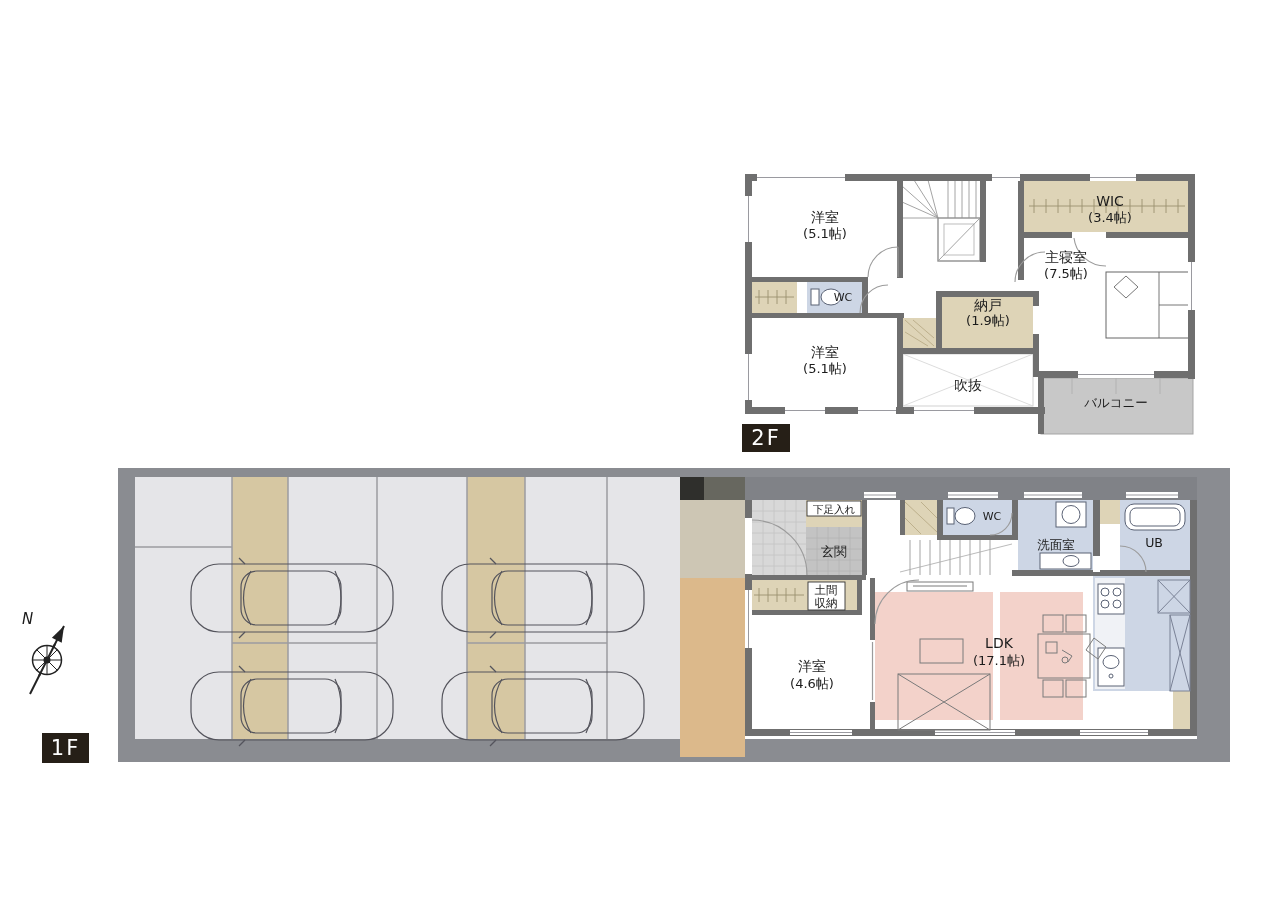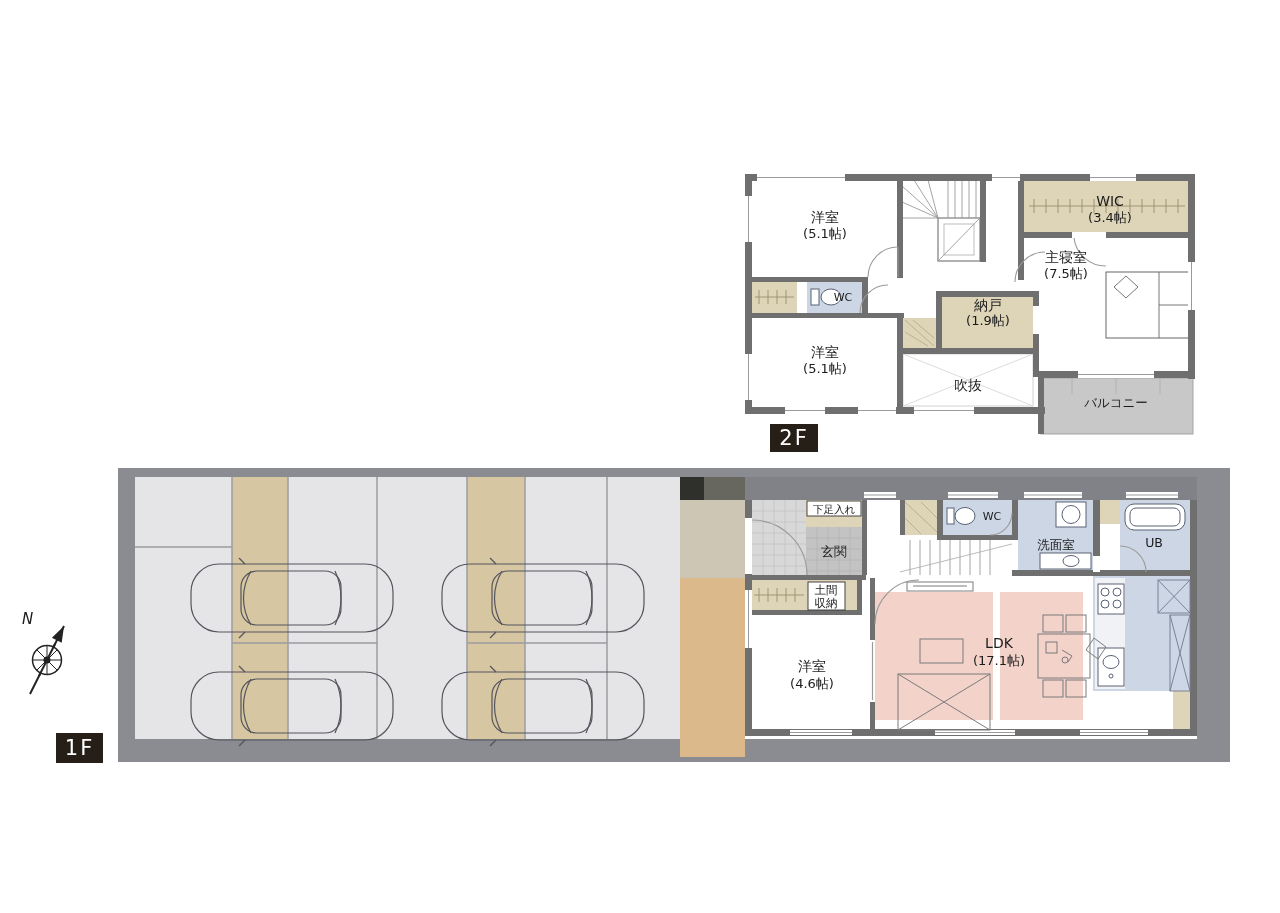--- a/index.html
+++ b/index.html
@@ -6,22 +6,22 @@
   #canvas{position:relative;width:1280px;height:913px;background:#ffffff;overflow:hidden;
           font-family:"DejaVu Sans",sans-serif;}
   svg{position:absolute;display:block;}
   svg text{font-family:"DejaVu Sans",sans-serif;fill:#1b1b1b;}
   .room-name{font-size:14px;text-anchor:middle;}
   .room-size{font-size:13px;text-anchor:middle;}
   .small-label{font-size:11px;text-anchor:middle;}
   .mid-label{font-size:12.5px;text-anchor:middle;}
   .floor-label{position:absolute;background:#261f17;color:#ffffff;display:flex;
                align-items:center;justify-content:center;font-size:21px;letter-spacing:2px;}
-  #label-2f{left:770px;top:424px;width:48px;height:28px;}
-  #label-1f{left:56px;top:733px;width:47px;height:30px;}
+  #label-2f{left:742px;top:424px;width:48px;height:28px;}
+  #label-1f{left:42px;top:733px;width:47px;height:30px;}
   .wall{fill:#6f6f6f;}
   .winline{stroke:#9a9aa0;stroke-width:1;}
   .arc{fill:none;stroke:#9b9b9b;stroke-width:1.1;}
   .furn{fill:none;stroke:#7a7a7a;stroke-width:1;}
   .fix{fill:#ffffff;stroke:#5a6275;stroke-width:1;}
   .hatch{stroke:#b9ac87;stroke-width:0.9;}
   .tread{stroke:#9a9a9a;stroke-width:0.9;}
 </style>
 </head>
 <body>

